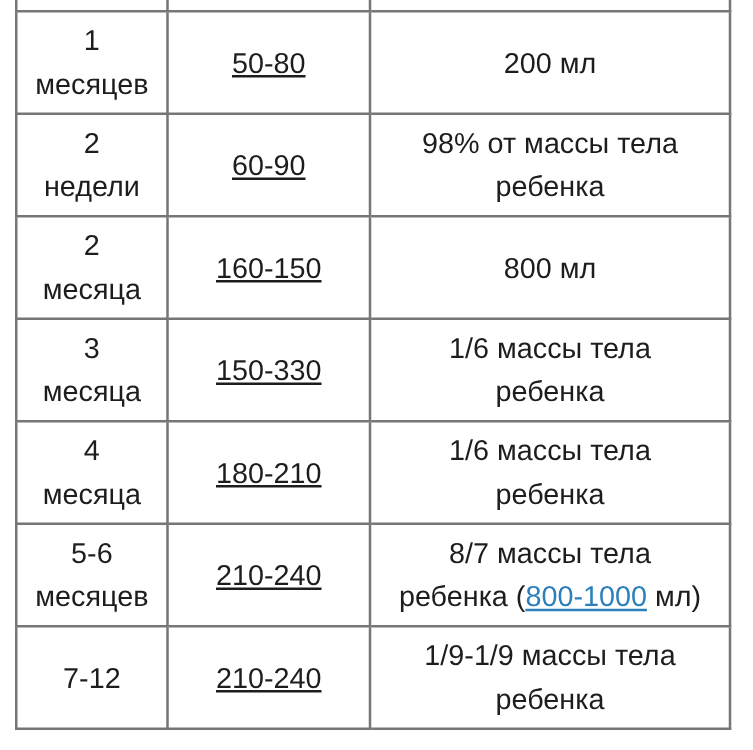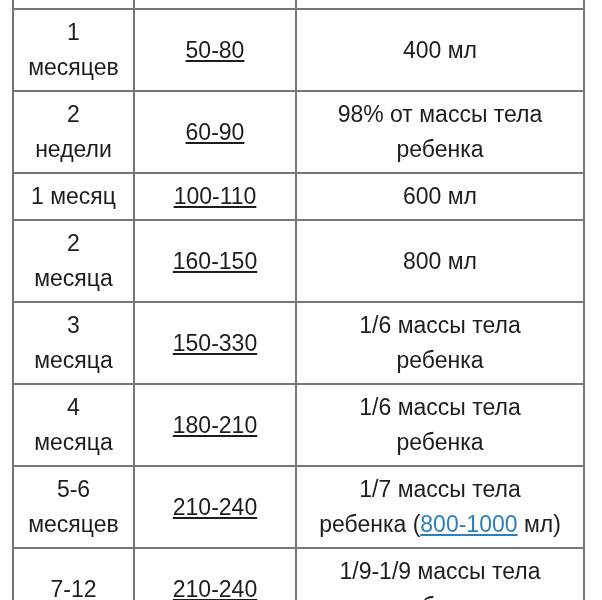--- a/index.html
+++ b/index.html
@@ -61,41 +61,32 @@
         <td class="col-volume"></td>
       </tr>
 
     <tr>
           <td class="col-age">
             <span class="cell-line">1</span>
             <span class="cell-line">месяцев</span>
           </td>
           <td class="col-amount"><span>50-80</span></td>
           <td class="col-volume">
-            <span class="cell-line"><span>400 мл</span></span>
+            <span class="cell-line"><span>200 мл</span></span>
           </td>
         </tr>
         <tr>
           <td class="col-age">
             <span class="cell-line">2</span>
             <span class="cell-line">недели</span>
           </td>
           <td class="col-amount"><span>60-90</span></td>
           <td class="col-volume">
             <span class="cell-line"><span>98% от массы тела</span></span>
             <span class="cell-line"><span>ребенка</span></span>
-          </td>
-        </tr>
-        <tr>
-          <td class="col-age">
-            <span class="cell-line">1 месяц</span>
-          </td>
-          <td class="col-amount"><span>100-110</span></td>
-          <td class="col-volume">
-            <span class="cell-line"><span>600 мл</span></span>
           </td>
         </tr>
         <tr>
           <td class="col-age">
             <span class="cell-line">2</span>
             <span class="cell-line">месяца</span>
           </td>
           <td class="col-amount"><span>160-150</span></td>
           <td class="col-volume">
             <span class="cell-line"><span>800 мл</span></span>
@@ -123,21 +114,21 @@
             <span class="cell-line"><span>ребенка</span></span>
           </td>
         </tr>
         <tr>
           <td class="col-age">
             <span class="cell-line">5-6</span>
             <span class="cell-line">месяцев</span>
           </td>
           <td class="col-amount"><span>210-240</span></td>
           <td class="col-volume">
-            <span class="cell-line"><span>1/7 массы тела</span></span>
+            <span class="cell-line"><span>8/7 массы тела</span></span>
             <span class="cell-line"><span>ребенка (</span><a class="inline-link" href="#">800-1000</a><span> мл)</span></span>
           </td>
         </tr>
         <tr>
           <td class="col-age">
             <span class="cell-line">7-12</span>
           </td>
           <td class="col-amount"><span>210-240</span></td>
           <td class="col-volume">
             <span class="cell-line"><span>1/9-1/9 массы тела</span></span>

